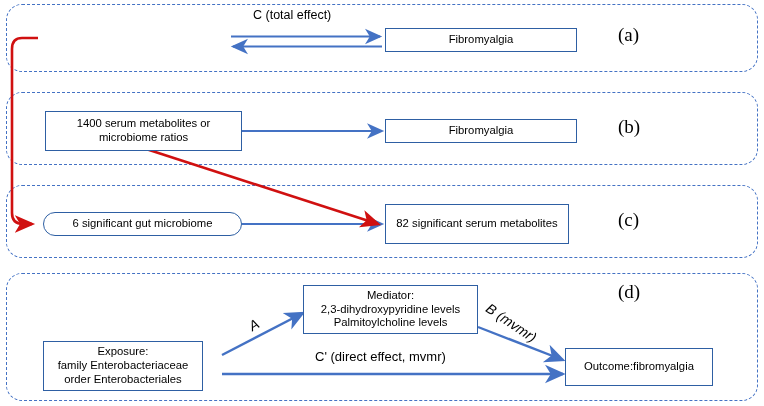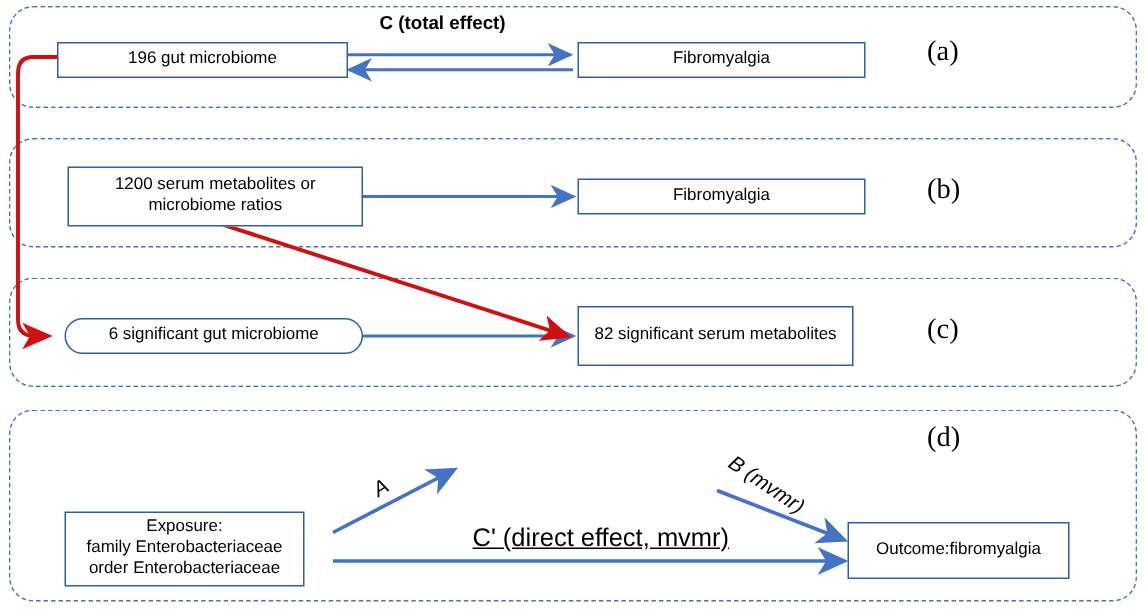--- a/index.html
+++ b/index.html
@@ -54,59 +54,61 @@
 
     <line x1="222" y1="374" x2="563" y2="374" stroke="#4472c4" stroke-width="2.4" marker-end="url(#bluehead)"></line>
 
     <path d="M38,38 L22,38 Q12,38 12,49 L12,213 Q12,224 23,224 L32,224" fill="none" stroke="#d01010" stroke-width="2.6" marker-end="url(#redhead)"></path>
 
     <line x1="143" y1="148" x2="378" y2="224" stroke="#d01010" stroke-width="2.6" marker-end="url(#redhead)"></line>
   </svg>
 
   <div class="panel" style="left:6px;top:4px;width:752px;height:68px;"></div>
   <div class="plabel" style="left:618px;top:24px;">(a)</div>
-  <div class="alabel" style="left:253px;top:8px;font-weight:bold;">C (total effect)</div>
-  <div class="box" style="left:38px;top:28px;width:194px;height:24px;">
-    <span>196 gut microbiome</span>
-  </div>
+  <div class="alabel" style="left:253px;top:8px;">C (total effect)</div>
   <div class="box" style="left:385px;top:28px;width:192px;height:24px;">
     <span>Fibromyalgia</span>
   </div>
 
   <div class="panel" style="left:6px;top:92px;width:752px;height:73px;"></div>
   <div class="plabel" style="left:618px;top:116px;">(b)</div>
   <div class="box" style="left:45px;top:111px;width:197px;height:40px;flex-direction:column;">
-    <span>1200 serum metabolites or</span>
+    <span>1400 serum metabolites or</span>
     <span>microbiome ratios</span>
   </div>
   <div class="box" style="left:385px;top:119px;width:192px;height:24px;">
     <span>Fibromyalgia</span>
   </div>
 
   <div class="panel" style="left:6px;top:185px;width:752px;height:73px;"></div>
   <div class="plabel" style="left:618px;top:209px;">(c)</div>
   <div class="box" style="left:43px;top:212px;width:199px;height:24px;border-radius:12px;">
     <span>6 significant gut microbiome</span>
   </div>
   <div class="box" style="left:385px;top:204px;width:184px;height:40px;flex-direction:column;">
     <span>82 significant serum metabolites</span>
   </div>
 
   <div class="panel" style="left:6px;top:273px;width:752px;height:128px;"></div>
   <div class="plabel" style="left:618px;top:281px;">(d)</div>
 
+  <div class="box" style="left:303px;top:285px;width:175px;height:49px;flex-direction:column;">
+    <span>Mediator:</span>
+    <span>2,3-dihydroxypyridine levels</span>
+    <span>Palmitoylcholine levels</span>
+  </div>
 
   <div class="box" style="left:43px;top:341px;width:160px;height:50px;flex-direction:column;">
     <span>Exposure:</span>
     <span>family Enterobacteriaceae</span>
-    <span>order Enterobacteriaceae</span>
+    <span>order Enterobacteriales</span>
   </div>
 
   <div class="box" style="left:565px;top:348px;width:148px;height:38px;flex-direction:row;">
     <span>Outcome:</span>
     <span>fibromyalgia</span>
   </div>
 
   <div class="alabel rot-a" style="left:254px;top:318px;">A</div>
   <div class="alabel rot-b" style="left:492px;top:300px;">B (mvmr)</div>
-  <div class="alabel" style="left:315px;top:349px;font-size:17px;text-decoration:underline;">C' (direct effect, mvmr)</div>
+  <div class="alabel" style="left:315px;top:349px;font-size:13px;">C' (direct effect, mvmr)</div>
 
 </div>
 
 </body></html>

